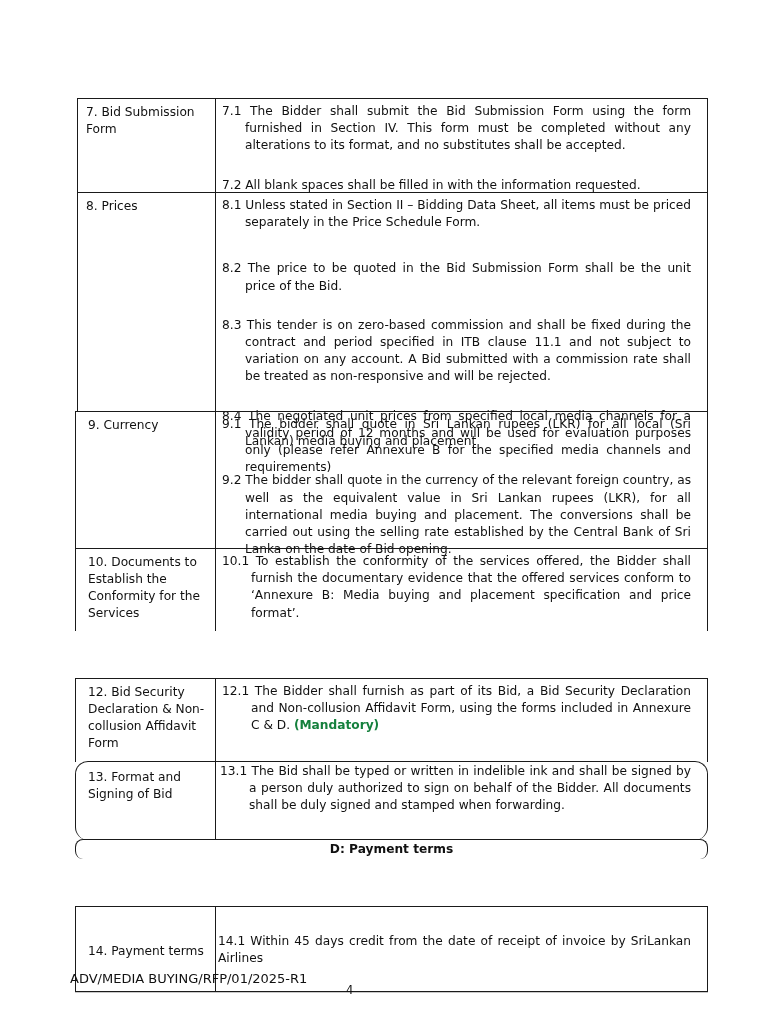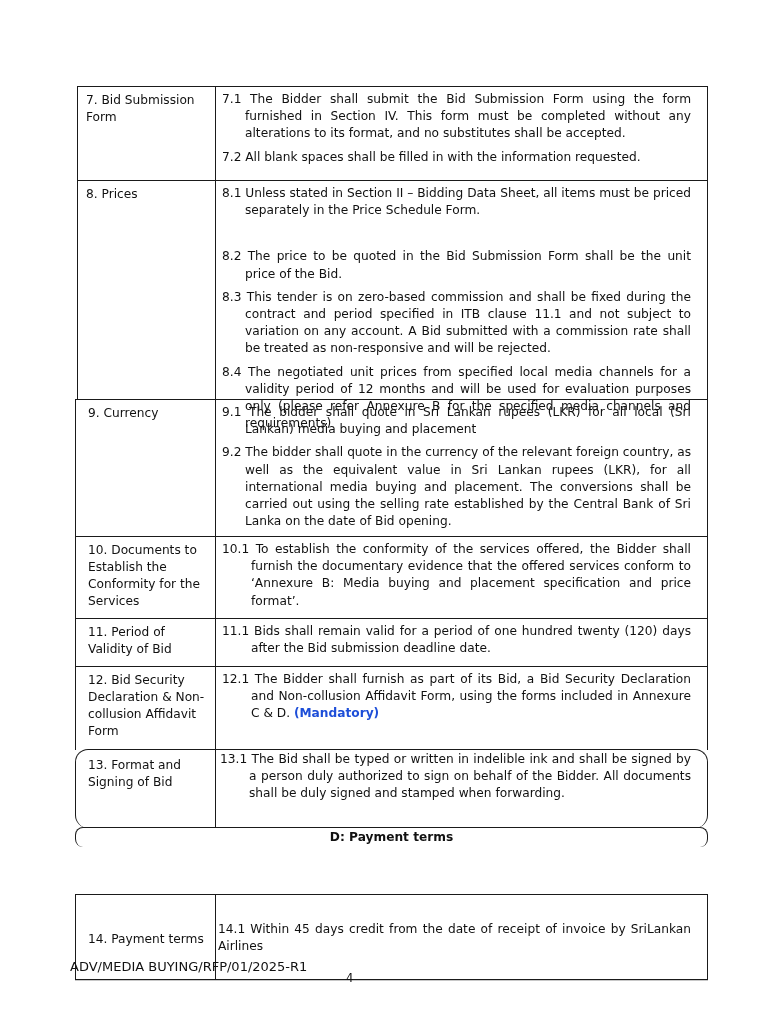--- a/index.html
+++ b/index.html
@@ -11,21 +11,21 @@
       width: 768px;
       height: 1024px;
       position: relative;
       overflow: hidden;
       font-family: "DejaVu Sans", sans-serif;
       color: #111111;
       font-size: 12.2px;
     }
     .page {
       position: absolute;
-      left: 0; top: 4px;
+      left: 0; top: 16px;
       width: 768px; height: 795px;
     }
     .row {
       position: absolute;
       box-sizing: border-box;
       border-left: 1.3px solid #1a1a1a;
       border-right: 1.3px solid #1a1a1a;
       border-top: 1.3px solid #1a1a1a;
     }
     .row.last {
@@ -52,24 +52,24 @@
     .clause {
       text-align: justify;
       padding-left: 23px;
       text-indent: -23px;
       margin: 0;
     }
     .clause.wide {
       padding-left: 29px;
       text-indent: -29px;
     }
-    .clause + .clause { margin-top: 6px; }
+    .clause + .clause { margin-top: 22px; }
     .clause.gap { margin-top: 29px; }
     .mandatory {
-      color: #1d4ed8;
+      color: #15803d;
       font-weight: bold;
     }
     .section-header {
       position: absolute;
       box-sizing: border-box;
       border-left: 1.3px solid #1a1a1a;
       border-right: 1.3px solid #1a1a1a;
       border-top: 1.3px solid #1a1a1a;
       text-align: center;
       font-weight: bold;
@@ -128,28 +128,20 @@
 
   <div class="row" style="left:75px; top:532px; width:633px; height:83px;">
     <div class="col-label" style="width:140px; padding-left:12px;">
       <span>10. Documents to Establish the Conformity for the Services</span>
     </div>
     <div class="col-body" style="left:140px;">
       <p class="clause wide">10.1 To establish the conformity of the services offered, the Bidder shall furnish the documentary evidence that the offered services conform to ‘Annexure B: Media buying and placement specification and price format’.</p>
     </div>
   </div>
 
-  <div class="row" style="left:75px; top:614px; width:633px; height:49px;">
-    <div class="col-label" style="width:140px; padding-left:12px;">
-      <span>11. Period of Validity of Bid</span>
-    </div>
-    <div class="col-body" style="left:140px;">
-      <p class="clause wide">11.1 Bids shall remain valid for a period of one hundred twenty (120) days after the Bid submission deadline date.</p>
-    </div>
-  </div>
 
   <div class="row" style="left:75px; top:662px; width:633px; height:84px;">
     <div class="col-label" style="width:140px; padding-left:12px;">
       <span>12. Bid Security Declaration &amp; Non-collusion Affidavit Form</span>
     </div>
     <div class="col-body" style="left:140px;">
       <p class="clause wide"><span>12.1 The Bidder shall furnish as part of its Bid, a Bid Security Declaration and Non-collusion Affidavit Form, using the forms included in Annexure C &amp; D.</span> <span class="mandatory">(Mandatory)</span></p>
     </div>
   </div>
 

